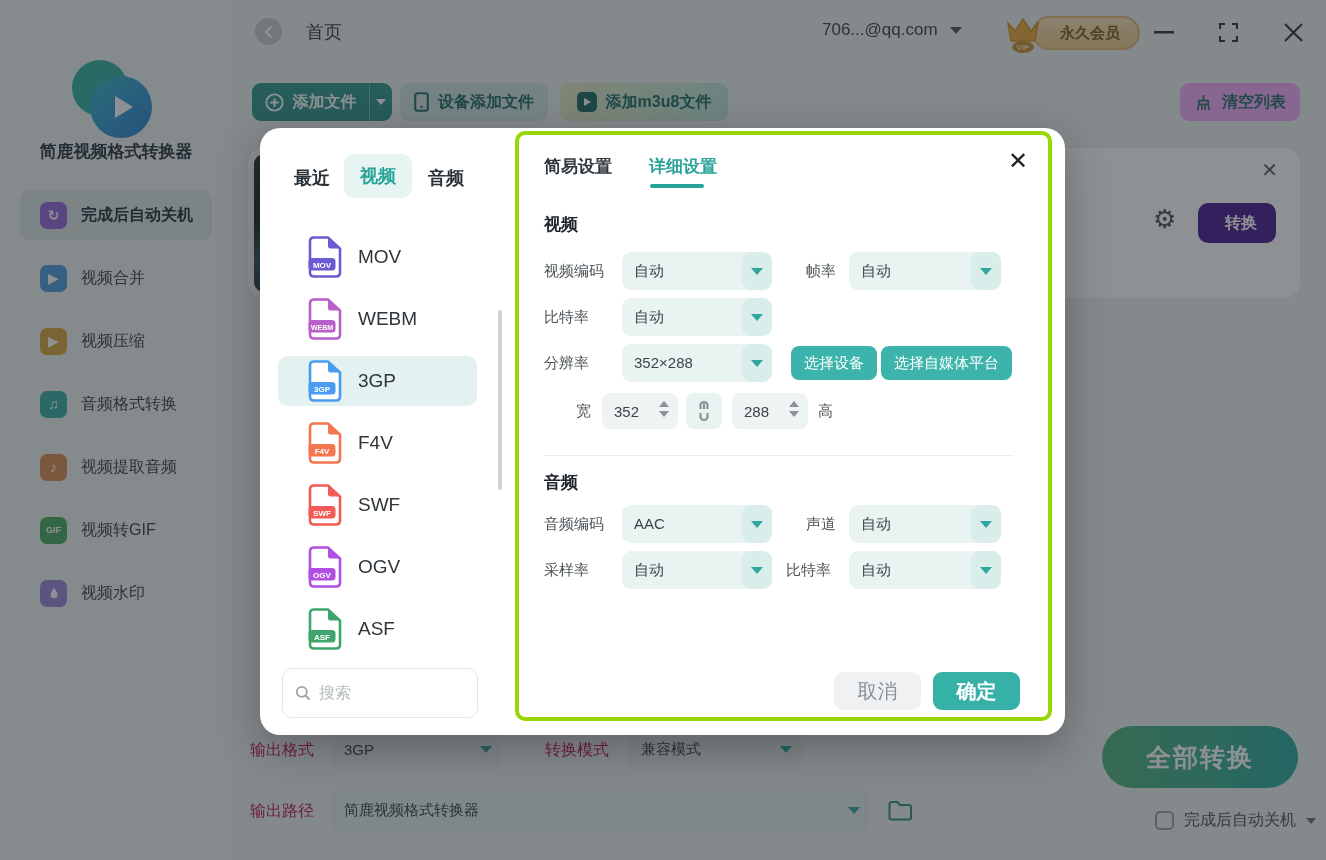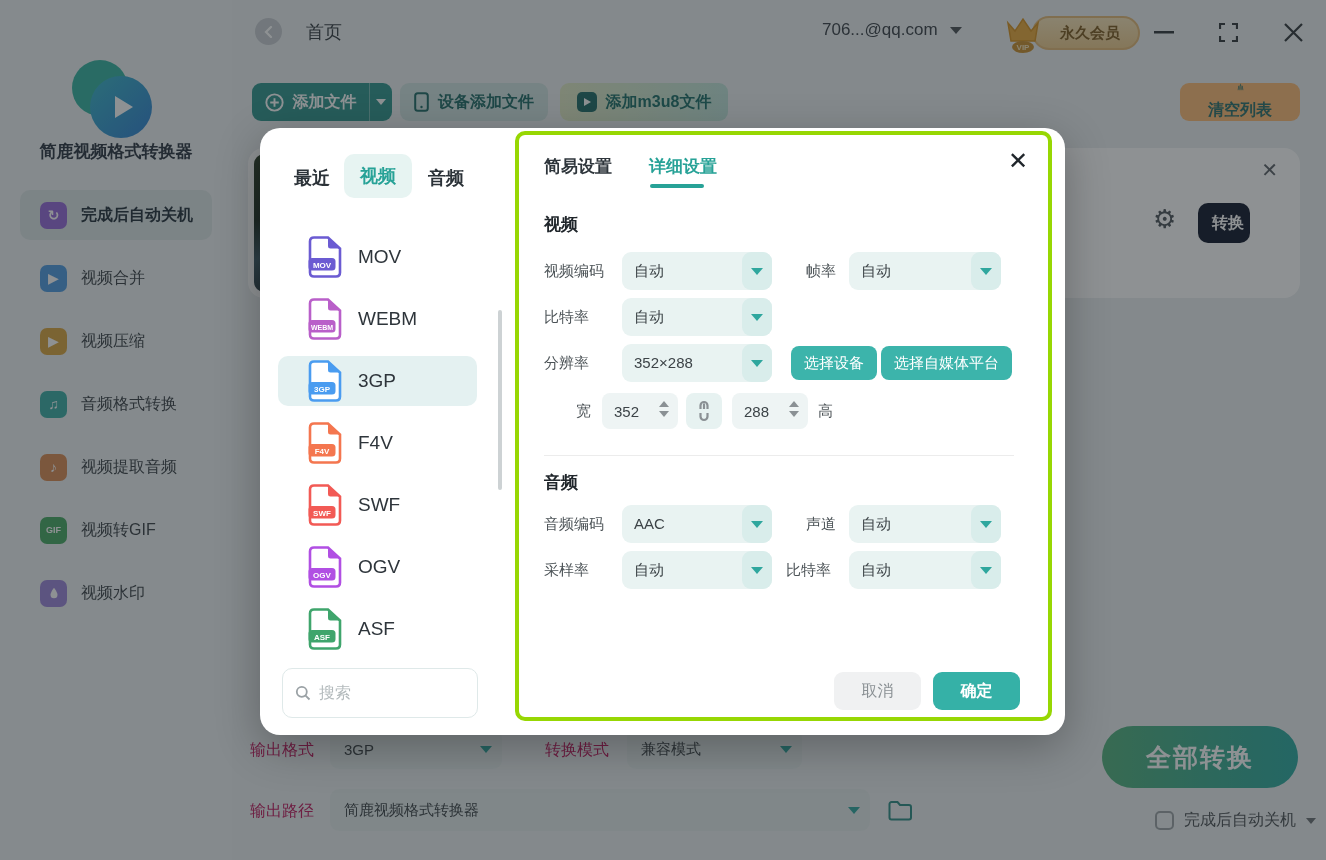--- a/index.html
+++ b/index.html
@@ -39,32 +39,32 @@
   .win-btn { position:absolute; top:20px; width:24px; height:24px; display:flex;
              align-items:center; justify-content:center; color:#30363b; }
 
   .toolbar-btn { position:absolute; top:83px; height:38px; border-radius:9px; display:flex;
                  align-items:center; justify-content:center; gap:9px; font-size:16px; font-weight:bold; }
   .btn-addfile { left:252px; width:117px; border-radius:9px 0 0 9px; background:#2e958d; color:#fff; }
   .btn-addfile-arrow { left:369px; width:23px; border-radius:0 9px 9px 0; background:#2e958d;
                        border-left:1px solid rgba(255,255,255,.35); }
   .btn-device { left:400px; width:148px; background:#cfe2e0; color:#1f6b66; }
   .btn-m3u8 { left:560px; width:168px; background:linear-gradient(90deg,#dfe8c3,#bee3d9); color:#1d6e68; }
-  .btn-clear { left:1180px; width:120px; background:#fdba74; color:#2b6f6a;flex-direction:column; }
+  .btn-clear { left:1180px; width:120px; background:#f0abfc; color:#2b6f6a; }
   .m3u8-ic { width:20px; height:20px; border-radius:5px; background:#1f6b66; display:flex;
              align-items:center; justify-content:center; }
 
   .file-card { position:absolute; left:248px; top:148px; width:1052px; height:150px;
                background:#fff; border-radius:16px; }
   .thumb { position:absolute; left:6px; top:6px; width:150px; height:138px; border-radius:10px;
            background:linear-gradient(160deg,#2a3b24 0%,#1d2d22 35%,#3c5a66 55%,#2c4048 70%,#15100c 100%); }
   .card-close { position:absolute; right:22px; top:10px; font-size:20px; color:#5a6066; }
   .card-gear { position:absolute; left:905px; top:58px; font-size:26px; color:#4d545a; line-height:1; }
-  .card-convert { position:absolute; left:950px; top:55px; width:52px; height:40px; border-radius:10px;
-                  background:#0f172a; color:#fff; font-size:16px; font-weight:bold;
+  .card-convert { position:absolute; left:950px; top:55px; width:78px; height:40px; border-radius:10px;
+                  background:#4c1d95; color:#fff; font-size:16px; font-weight:bold;
                   display:flex; align-items:center; justify-content:center;padding-left:8px; }
 
   .fieldlabel { position:absolute; font-size:16px; color:#be185d; }
   .sel { position:absolute; background:#e3ebeb; border-radius:9px; display:flex; align-items:center; }
   .sel .val { padding-left:14px; font-size:15px; color:#3c4347; }
   .sel .arr { position:absolute; right:10px; width:0; height:0; border-left:6px solid transparent;
               border-right:6px solid transparent; border-top:7px solid #2fa79e; }
   .folder-ic { position:absolute; left:888px; top:800px; color:#2d8c84; }
   .convert-all { position:absolute; left:1102px; top:726px; width:196px; height:62px; border-radius:31px;
                  background:linear-gradient(90deg,#52b17c,#2aa9a0); color:#fff; font-size:25px;
@@ -119,21 +119,21 @@
   .num input { position:absolute; left:12px; top:0; width:38px; height:36px; border:none; outline:none;
                background:transparent; font-size:15px; color:#3c4347; font-family:inherit; }
   .stepper { position:absolute; right:9px; top:8px; display:flex; flex-direction:column; gap:4px; }
   .stepper .up { width:0; height:0; border-left:5px solid transparent; border-right:5px solid transparent;
                  border-bottom:6px solid #8a9094; }
   .stepper .dn { width:0; height:0; border-left:5px solid transparent; border-right:5px solid transparent;
                  border-top:6px solid #8a9094; }
   .link-btn { position:absolute; left:167px; width:36px; height:36px; background:#e7f2f1;
               border-radius:8px; display:flex; align-items:center; justify-content:center; }
   .divider { position:absolute; left:25px; width:470px; border-top:1px solid #ececec; }
-  .p-btn { position:absolute; top:537px; width:87px; height:38px; border-radius:9px; font-size:16px;
+  .p-btn { position:absolute; top:537px; width:87px; height:38px; border-radius:9px; font-size:20px;
            display:flex; align-items:center; justify-content:center; }
   .p-cancel { left:315px; background:#f0f1f2; color:#8a9094; }
   .p-ok { left:414px; background:#35b1a7; color:#fff; font-weight:bold; }
 </style>
 </head>
 <body>
 
 <div>
 
   <aside class="sidebar">

